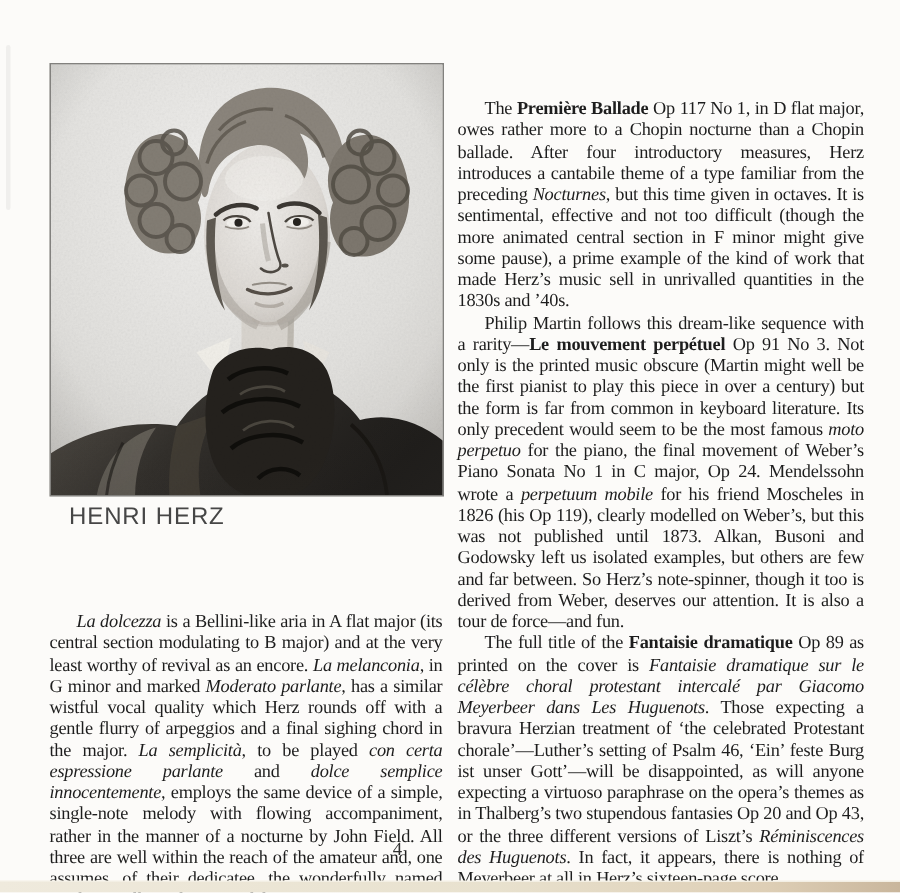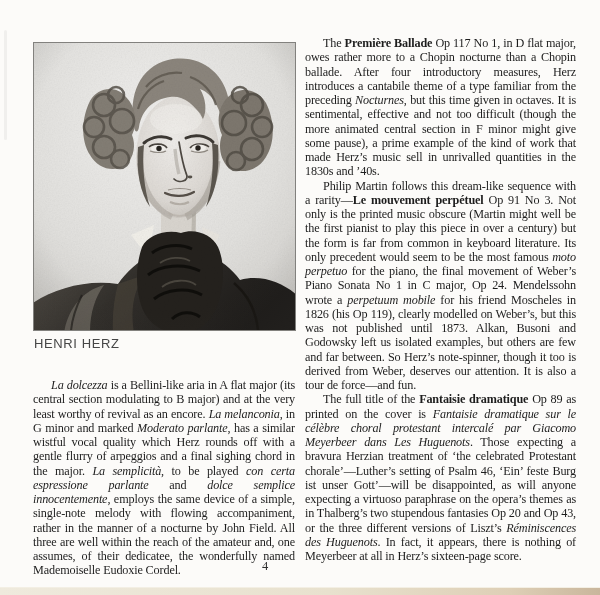--- a/index.html
+++ b/index.html
@@ -14,28 +14,28 @@
   .portrait-frame {
     position: absolute; left: 33px; top: 42px;
     width: 261px; height: 287px;
     border: 1px solid #82817e;
     box-sizing: content-box;
     background: #e4e3e0;
   }
   .portrait-frame svg { display: block; }
 
   .caption {
-    position: absolute; left: 22px; top: 336px;
+    position: absolute; left: 34px; top: 336px;
     font-family: "Liberation Sans", sans-serif;
-    font-size: 13px; letter-spacing: 0.6px;
+    font-size: 16px; letter-spacing: 0.6px;
     color: var(--caption, #464646);
     padding-left: 12px;
   }
 
-  .col { position: absolute; }
+  .col { position: absolute; margin-top: 29px; }
   .col-left  { left: 33px;  top: 378px; width: 262px; }
   .col-right { left: 305px; top: 36px;  width: 271px; }
 
   .col p {
     margin: 0;
     text-indent: 18px;
     text-align: justify;
     font-size: 12.2px;
     line-height: 14.25px;
     letter-spacing: -0.15px;

